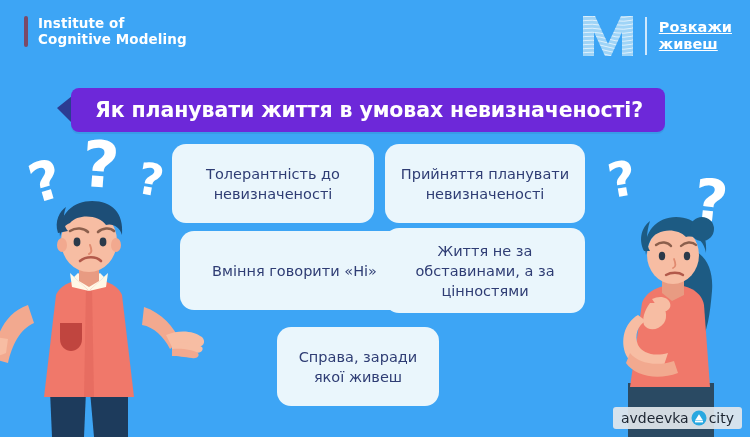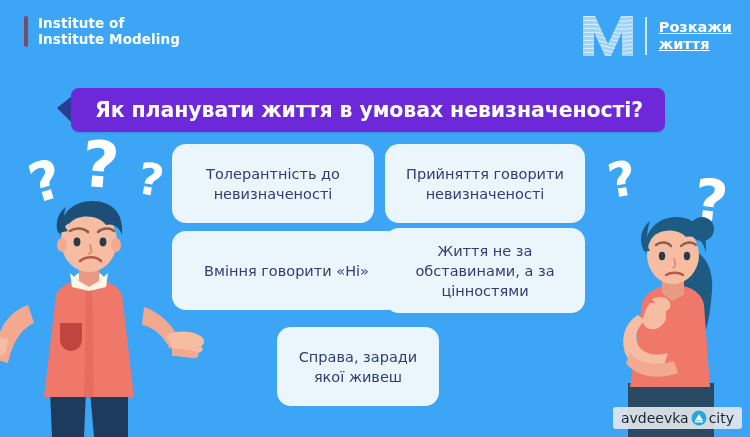--- a/index.html
+++ b/index.html
@@ -37,21 +37,21 @@
 
   
   .card{
     position:absolute;background:#eaf6fc;border-radius:14px;
     display:flex;align-items:center;justify-content:center;text-align:center;
     color:#2f3d74;font-size:14.5px;line-height:20px;padding:24px 12px;
     box-sizing:border-box;
   }
   #card0{left:172px;top:144px;width:202px;height:79px;}
   #card1{left:385px;top:144px;width:200px;height:79px;}
-  #card2{left:172px;top:231px;width:229px;height:79px;}
+  #card2{left:180px;top:231px;width:229px;height:79px;}
   #card3{left:385px;top:228px;width:200px;height:85px;justify-content:center;}
   #card4{left:277px;top:327px;width:162px;height:79px;}
 
   
   .qm{position:absolute;color:#ffffff;font-weight:bold;line-height:1;font-family:"DejaVu Sans","Liberation Sans",sans-serif;}
   #qm0{left:30px;top:155px;font-size:54px;transform:rotate(-16deg);}
   #qm1{left:82px;top:133px;font-size:64px;transform:rotate(4deg);}
   #qm2{left:138px;top:158px;font-size:44px;transform:rotate(10deg);}
   #qm3{left:608px;top:155px;font-size:48px;transform:rotate(-10deg);}
   #qm4{left:694px;top:172px;font-size:58px;transform:rotate(6deg);}
@@ -75,21 +75,21 @@
 <body>
 
 <div class="stage">
 
   <div class="header">
 
     <div class="logo-left">
       <div class="logo-bar"></div>
       <div class="logo-left-text">
         <div>Institute of</div>
-        <div>Institute Modeling</div>
+        <div>Cognitive Modeling</div>
       </div>
     </div>
 
     <div class="logo-right">
       <svg class="wave-mark" viewBox="0 0 62 52">
         <defs>
           <clipPath id="mclip">
             <path d="M6 6 L18 6 L31 34 L44 6 L56 6 L56 46 L45 46 L45 22 L34 46 L28 46 L17 22 L17 46 L6 46 Z"></path>
           </clipPath>
         </defs>
@@ -107,21 +107,21 @@
             <path d="M0 36 Q15 32 31 37 Q47 42 62 36"></path>
             <path d="M0 40 Q15 36 31 41 Q47 46 62 40"></path>
             <path d="M0 44 Q15 40 31 45 Q47 50 62 44"></path>
             <path d="M0 48 Q15 44 31 49 Q47 54 62 48"></path>
           </g>
         </g>
       </svg>
       <div class="logo-divider"></div>
       <div class="logo-right-text">
         <div>Розкажи</div>
-        <div>життя</div>
+        <div>живеш</div>
       </div>
     </div>
   </div>
 
   <div class="title-wrap">
     <svg class="title-tail" viewBox="0 0 22 44">
       <path d="M22 4 L2 20 L22 40 Z" fill="#2c3c92"></path>
     </svg>
     <div class="title-banner">
       <span>Як планувати життя в умовах невизначеності?</span>
@@ -210,21 +210,21 @@
 
     <path d="M88 52 C90 57 90 60 87 61" stroke="#e08a6f" stroke-width="1.8" fill="none" stroke-linecap="round"></path>
 
     <path d="M80 68 C85 65 93 65 97 68" stroke="#b2594a" stroke-width="2.4" fill="none" stroke-linecap="round"></path>
   </svg>
 
   <div class="card" id="card0">
     <span>Толерантність до невизначеності</span>
   </div>
   <div class="card" id="card1">
-    <span>Прийняття говорити невизначеності</span>
+    <span>Прийняття планувати невизначеності</span>
   </div>
   <div class="card" id="card2">
     <span>Вміння говорити «Ні»</span>
   </div>
   <div class="card" id="card3">
     <span>Життя не за обставинами, а за цінностями</span>
   </div>
   <div class="card" id="card4">
     <span>Справа, заради якої живеш</span>
   </div>

